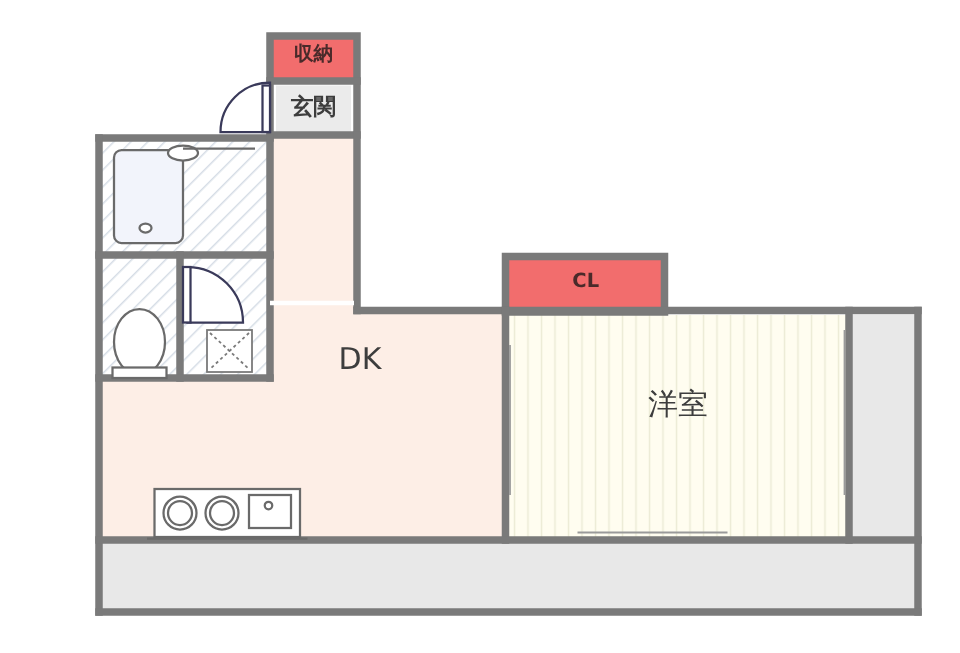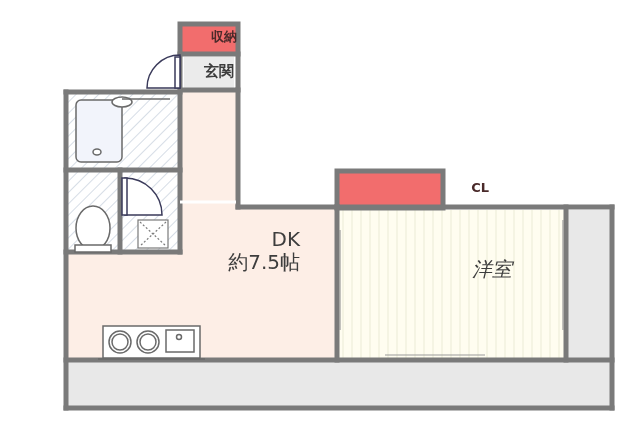--- a/index.html
+++ b/index.html
@@ -1,17 +1,17 @@
 <!DOCTYPE html>
 <html><head>
 <meta charset="utf-8">
 <style>
   html,body{margin:0;padding:0;background:#ffffff;}
   body{width:640px;height:435px;position:relative;overflow:hidden;font-family:"DejaVu Sans","Liberation Sans",sans-serif;}
-  .lbl{position:absolute;text-align:right;color:#3d3d3d;font-weight:bold;line-height:1.15;}
+  .lbl{position:absolute;text-align:center;color:#3d3d3d;font-weight:bold;line-height:1.15;}
   svg{position:absolute;left:0;top:0;}
 </style>
 </head>
 <body>
 
 <svg width="640" height="435" viewBox="0 0 640 435">
   <defs>
     <pattern id="hatch" width="8" height="8" patternUnits="userSpaceOnUse" patternTransform="rotate(45)">
       <rect width="8" height="8" fill="#ffffff"></rect>
       <line x1="0" y1="0" x2="0" y2="8" stroke="#d6dde6" stroke-width="2"></line>
@@ -107,22 +107,21 @@
   <g stroke="#9a9a9a" stroke-width="1.2">
     <line x1="385" y1="355" x2="485" y2="355"></line>
     <line x1="563" y1="220" x2="563" y2="330"></line>
     <line x1="340" y1="230" x2="340" y2="330"></line>
     <line x1="180" y1="202" x2="236" y2="202" stroke="#ffffff" stroke-width="3"></line>
   </g>
 </svg>
 
 <div class="lbl" style="left:181px;top:30px;width:56px;font-size:13px;color:#4a2a2a;">収納</div>
 <div class="lbl" style="left:184px;top:63px;width:50px;font-size:15px;">玄関</div>
-<div class="lbl" style="left:339px;top:181px;width:103px;font-size:13px;color:#4a2a2a;margin-left:47px;">CL</div>
+<div class="lbl" style="left:339px;top:181px;width:103px;font-size:13px;color:#4a2a2a;">CL</div>
 
 <div class="lbl" style="left:180px;top:228px;width:120px;font-size:20px;font-weight:normal;">
   <div>DK</div>
-  <div>約7.5帖</div>
 </div>
 
-<div class="lbl" style="left:392px;top:258px;width:120px;font-size:20px;font-weight:normal;font-style:italic;">
+<div class="lbl" style="left:392px;top:258px;width:120px;font-size:20px;font-weight:normal;">
   <div>洋室</div>
 </div>
 
 </body></html>

